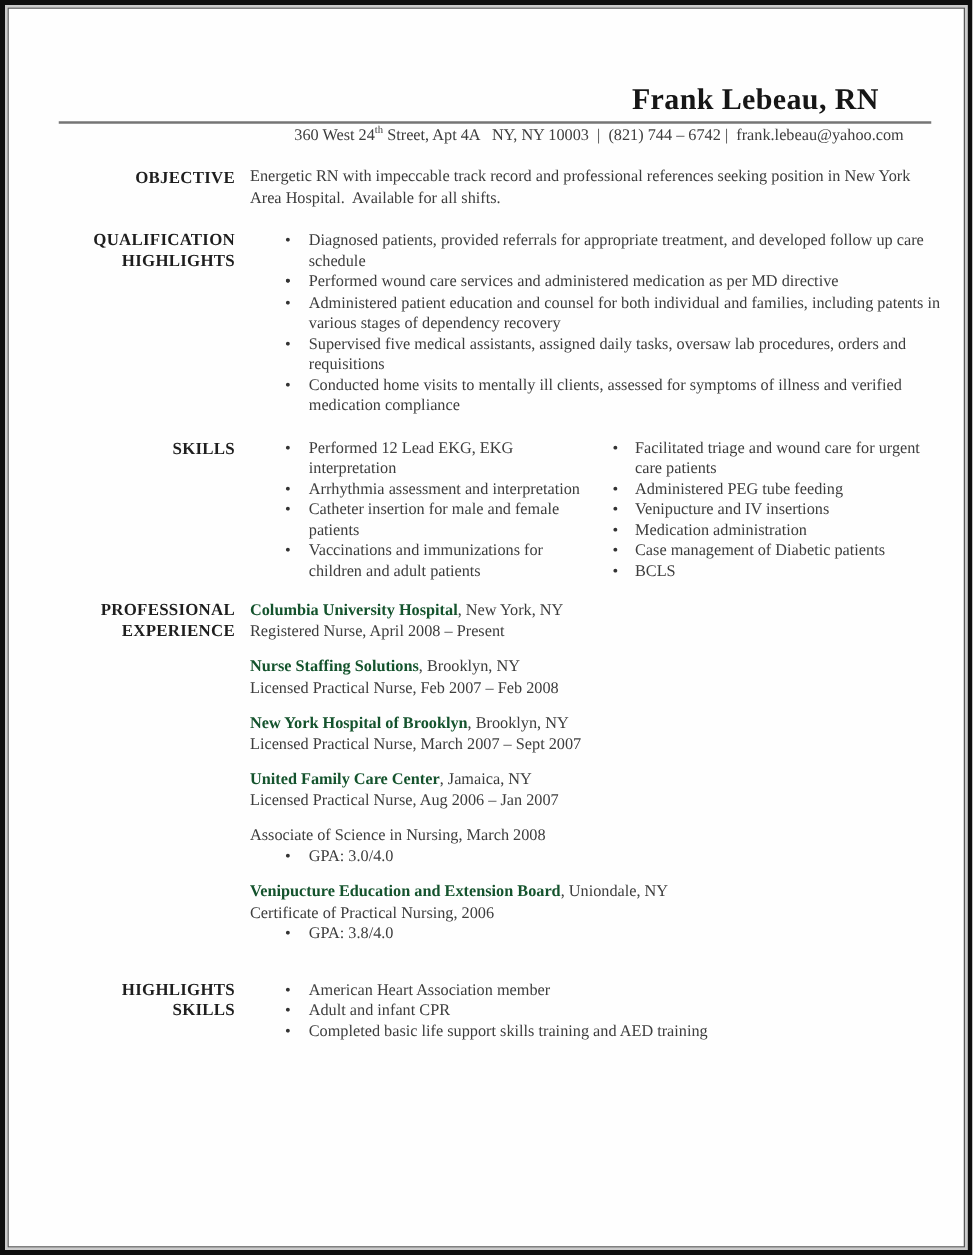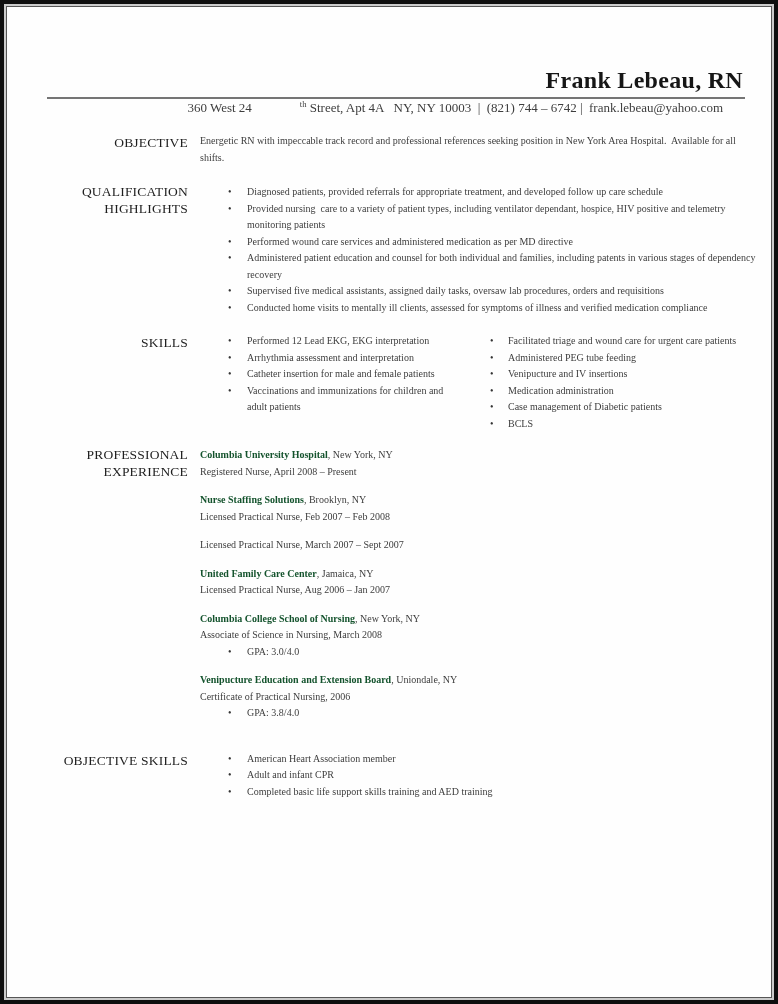--- a/index.html
+++ b/index.html
@@ -24,58 +24,58 @@
     box-sizing: border-box;
     width: 100%; height: 100%;
     border: 1px solid #565656;
     background: #fefefe;
     overflow: hidden;
   }
 
   
   header { margin-top: 59px; }
   .resume-name {
-    margin: 0; padding-right: 28px;
+    margin: 0; padding-right: 68px;
     text-align: right;
     font-size: 24px; line-height: 28px;
     font-weight: bold; color: #161616;
     letter-spacing: 0.3px;
   }
   .rule {
     margin: 3px 26px 0 40px;
     border-top: 2px solid #757575;
     height: 0;
   }
   .contact {
     margin-top: 1px;
     padding-right: 48px;
     text-align: right;
     font-size: 13px; line-height: 16px;
     white-space: pre-wrap;
     color: #3d3d3d;
   }
-  .contact sup { font-size: 8.5px; line-height: 0; margin-left: 48px; }
+  .contact sup { font-size: 8.5px; line-height: 0; }
 
   
   .row {
     display: grid;
     grid-template-columns: 181px 1fr;
     column-gap: 12px;
   }
   .label-col { text-align: right; }
   .label {
     display: inline-block;
     max-width: 140px;
     text-align: right;
-    font-weight: normal;
+    font-weight: bold;
     font-size: 13.5px; line-height: 16.5px;
     letter-spacing: 0.2px;
     color: #1e1e1e;
   }
-  .content-col { padding-right: 8px; font-size: 10px; line-height: 16.5px; }
+  .content-col { padding-right: 8px; font-size: 13px; line-height: 16.5px; }
 
   .objective-row { margin-top: 17px; }
   .objective-text { margin: 0; max-width: 540px; white-space: pre-wrap; }
 
   .qual-row   { margin-top: 18px; }
   .skills-row { margin-top: 17px; }
   .exp-row    { margin-top: 15px; }
   .addl-row   { margin-top: 17px; }
 
   
@@ -119,21 +119,21 @@
       </div>
     </section>
 
     <section class="row qual-row">
       <div class="label-col">
         <span class="label">QUALIFICATION HIGHLIGHTS</span>
       </div>
       <div class="content-col">
         <ul class="blist">
           <li><span class="bullet">•</span><span class="li-text">Diagnosed patients, provided referrals for appropriate treatment, and developed follow up care schedule</span></li>
-          <li><span class="bullet">•</span><span class="li-text">Provided nursing  care to a variety of patient types, including ventilator dependant, hospice, HIV positive and telemetry monitoring patients</span></li>
+          <li><span class="bullet">•</span></li>
           <li><span class="bullet">•</span><span class="li-text">Performed wound care services and administered medication as per MD directive</span></li>
           <li><span class="bullet">•</span><span class="li-text">Administered patient education and counsel for both individual and families, including patents in various stages of dependency recovery</span></li>
           <li><span class="bullet">•</span><span class="li-text">Supervised five medical assistants, assigned daily tasks, oversaw lab procedures, orders and requisitions</span></li>
           <li><span class="bullet">•</span><span class="li-text">Conducted home visits to mentally ill clients, assessed for symptoms of illness and verified medication compliance</span></li>
         </ul>
       </div>
     </section>
 
     <section class="row skills-row">
       <div class="label-col">
@@ -169,50 +169,50 @@
           <p class="line1"><span class="org">Columbia University Hospital</span><span class="loc">, New York, NY</span></p>
           <p class="line2">Registered Nurse, April 2008 – Present</p>
         </div>
 
         <div class="entry">
           <p class="line1"><span class="org">Nurse Staffing Solutions</span><span class="loc">, Brooklyn, NY</span></p>
           <p class="line2">Licensed Practical Nurse, Feb 2007 – Feb 2008</p>
         </div>
 
         <div class="entry">
+          <p class="line1"><span class="org">New York Hospital of Brooklyn</span><span class="loc">, Brooklyn, NY</span></p>
           <p class="line2">Licensed Practical Nurse, March 2007 – Sept 2007</p>
         </div>
 
         <div class="entry">
           <p class="line1"><span class="org">United Family Care Center</span><span class="loc">, Jamaica, NY</span></p>
           <p class="line2">Licensed Practical Nurse, Aug 2006 – Jan 2007</p>
         </div>
 
         <div class="entry">
-          <p class="line1"><span class="org">Columbia College School of Nursing</span><span class="loc">, New York, NY</span></p>
           <p class="line2">Associate of Science in Nursing, March 2008</p>
           <ul class="blist gpa-list">
             <li><span class="bullet">•</span><span class="li-text">GPA: 3.0/4.0</span></li>
           </ul>
         </div>
 
         <div class="entry">
           <p class="line1"><span class="org">Venipucture Education and Extension Board</span><span class="loc">, Uniondale, NY</span></p>
           <p class="line2">Certificate of Practical Nursing, 2006</p>
           <ul class="blist gpa-list">
             <li><span class="bullet">•</span><span class="li-text">GPA: 3.8/4.0</span></li>
           </ul>
         </div>
 
       </div>
     </section>
 
     <section class="row addl-row">
       <div class="label-col">
-        <span class="label">OBJECTIVE SKILLS</span>
+        <span class="label">HIGHLIGHTS SKILLS</span>
       </div>
       <div class="content-col">
         <ul class="blist">
           <li><span class="bullet">•</span><span class="li-text">American Heart Association member</span></li>
           <li><span class="bullet">•</span><span class="li-text">Adult and infant CPR</span></li>
           <li><span class="bullet">•</span><span class="li-text">Completed basic life support skills training and AED training</span></li>
         </ul>
       </div>
     </section>
 

